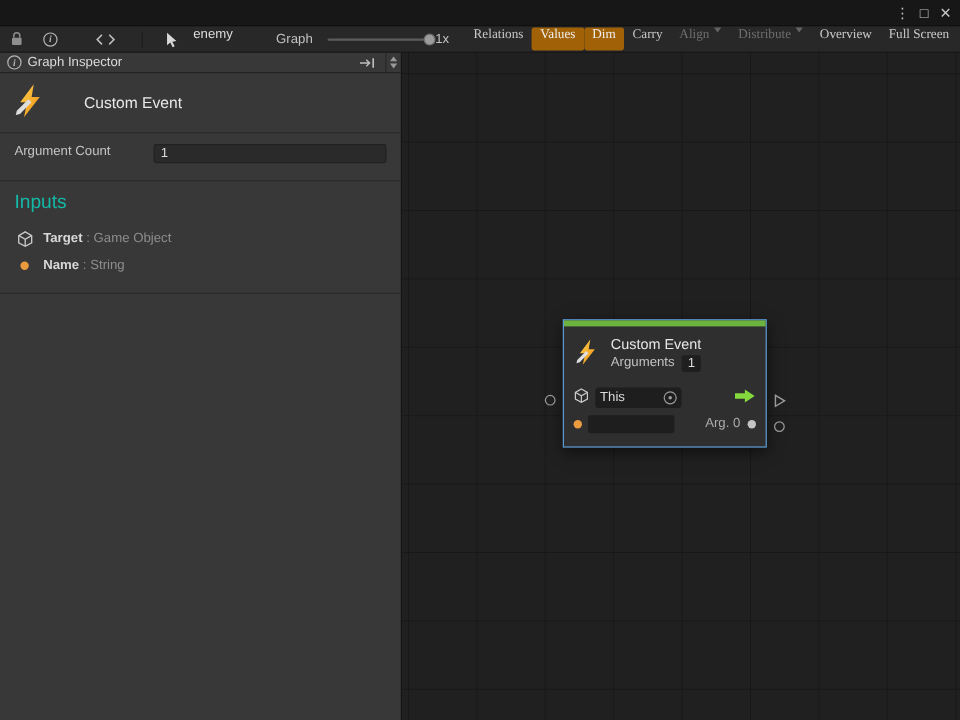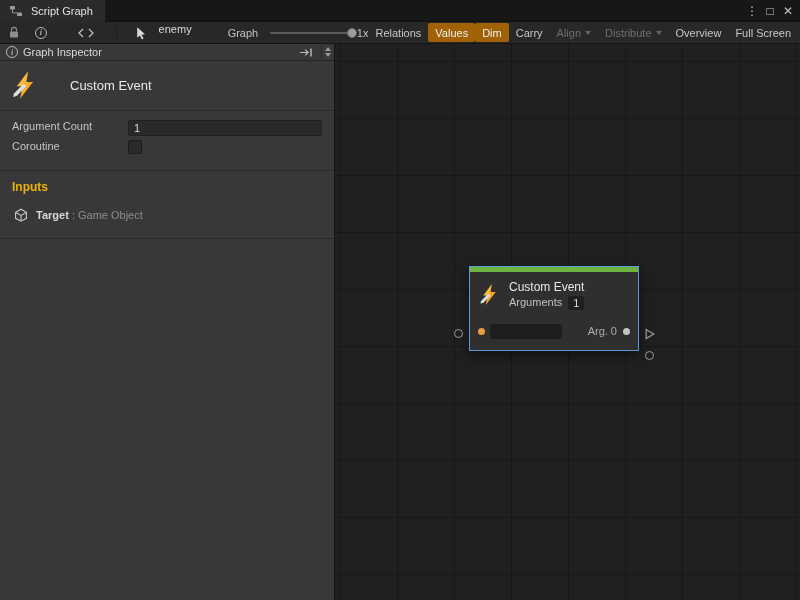--- a/index.html
+++ b/index.html
@@ -23,22 +23,22 @@
   
   .toolbar { position:absolute; top:22px; left:0; right:0; height:22px; background:#282828;
     display:flex; align-items:center; border-bottom:1px solid #151515; }
   .ticon { display:inline-flex; align-items:center; justify-content:center; width:20px; height:20px; }
   .tsep { width:1px; height:14px; background:#1d1d1d; margin:0 6px; }
   .crumb { display:flex; align-items:flex-start; gap:8px; color:#dcdcdc; }
   .zoom-label { color:#c2c2c2; }
   .zoom-track { position:relative; width:86px; height:2px; background:#5c5c5c; border-radius:1px; }
   .zoom-handle { position:absolute; right:-4px; top:-4px; width:10px; height:10px; border-radius:50%;
     background:#9c9c9c; border:1px solid #6d6d6d; }
-  .tbtn { display:flex; align-items:center; gap:4px; height:19px; padding:0 7px; color:#c8c8c8;
-    border-radius:2px; white-space:nowrap; cursor:default; }
+  .tbtn { display:flex; align-items:flex-start; gap:4px; height:19px; padding:0 7px; color:#c8c8c8;
+    border-radius:2px; white-space:nowrap; cursor:default;font-family:Liberation Serif, serif; }
   .tbtn.active { background:#a16207; color:#efefef; }
   .tbtn.disabled { color:#6e6e6e; }
   .dd { width:0; height:0; border-left:3.5px solid transparent; border-right:3.5px solid transparent;
     border-top:4px solid currentColor; opacity:.85; }
   .info-circle { width:12px; height:12px; border:1px solid #b5b5b5; border-radius:50%;
     display:inline-flex; align-items:center; justify-content:center;
     font-size:8px; font-style:italic; font-weight:bold; color:#b5b5b5; font-family:"Liberation Serif", serif; }
 
   
   .inspector { position:absolute; left:0; top:44px; width:335px; bottom:0; background:#383838;
@@ -58,21 +58,21 @@
   .unit-title { margin-left:30px; font-size:13px; color:#e8e8e8; }
 
   .fields { padding:9px 12px 10px; border-bottom:1px solid #2a2a2a; }
   .field-row { display:flex; align-items:flex-start; height:20px; }
   .field-label { width:116px; color:#c4c4c4; }
   .text-field { flex:1; background:#2a2a2a; border:1px solid #212121; border-radius:2px;
     color:#dddddd; font:11px "Liberation Sans", sans-serif; padding:1px 5px; height:16px; outline:none; }
   .checkbox { width:14px; height:14px; background:#2a2a2a; border:1px solid #1c1c1c; border-radius:2px; }
 
   .port-section { padding:9px 12px 12px; border-bottom:1px solid #2a2a2a; }
-  .port-section h3 { font-size:12px; font-weight:bold; color:#eab308; margin-bottom:10px; }
+  .port-section h3 { font-size:16px; font-weight:normal; color:#14b8a6; margin-bottom:10px; }
   .port-row { display:flex; align-items:center; gap:7px; height:22px; }
   .port-cell { width:17px; display:flex; align-items:center; justify-content:center; }
   .pname { font-weight:bold; color:#d8d8d8; }
   .ptype { color:#8d8d8d;margin-top:40px; }
 
   .dot { width:7px; height:7px; border-radius:50%; display:inline-block; }
   .dot.orange { background:#eb9b3f; }
   .dot.gray { background:#c4c4c4; }
   .dot.hollow { width:9px; height:9px; background:transparent; border:1px solid #9a9a9a; }
 
@@ -105,30 +105,20 @@
   .trail { margin-left:auto; display:flex; align-items:center; gap:6px; }
   .arg-label { color:#ababab; }
   .port-out { position:absolute; display:flex; align-items:center; justify-content:center; }
 </style>
 </head>
 <body>
 
 <div class="app">
 
   <div class="titlebar">
-    <div class="tab">
-      <span class="ticon">
-        <svg width="14" height="12" viewBox="0 0 14 12">
-            <rect x="1" y="1" width="5" height="3.4" rx="0.6" fill="#9a9a9a"></rect>
-            <rect x="8" y="7.6" width="5" height="3.4" rx="0.6" fill="#9a9a9a"></rect>
-            <path d="M3.5 4.5v3.4h4.5" fill="none" stroke="#9a9a9a" stroke-width="1"></path>
-          </svg>
-      </span>
-      <span>Script Graph</span>
-    </div>
     <div class="win-controls">
       <span>⋮</span>
       <span>□</span>
       <span>✕</span>
     </div>
   </div>
 
   <div class="toolbar">
     <span class="ticon" style="margin-left:4px">
       <svg width="12" height="13" viewBox="0 0 12 13">
@@ -221,36 +211,38 @@
         </svg>
       </span>
       <span class="unit-title">Custom Event</span>
     </div>
 
     <div class="fields">
       <div class="field-row">
         <span class="field-label">Argument Count</span>
         <input class="text-field" value="1" style="">
       </div>
-      <div class="field-row">
-        <span class="field-label">Coroutine</span>
-        <span class="checkbox"></span>
-      </div>
     </div>
 
     <div class="port-section">
       <h3>Inputs</h3>
       <div class="port-row">
         <span class="port-cell">
           <svg width="14" height="14" viewBox="0 0 14 14">
               <path d="M7 1.2 12.4 4.3v6L7 13.2 1.6 10.3v-6Z" fill="none" stroke="#c9c9c9" stroke-width="1.1"></path>
               <path d="M1.8 4.4 7 7.4l5.2-3M7 7.4v5.6" fill="none" stroke="#c9c9c9" stroke-width="1.1"></path>
             </svg>
         </span>
         <span><span class="pname">Target</span> <span class="ptype">: Game Object</span></span>
+      </div>
+      <div class="port-row">
+        <span class="port-cell">
+            <span class="dot orange"></span>
+          </span>
+        <span><span class="pname">Name</span> <span class="ptype">: String</span></span>
       </div>
     </div>
 
 
   </div>
 
   <div class="canvas">
 
     <div class="node">
       <div class="node-accent"></div>
@@ -270,20 +262,42 @@
         <span>
           <div class="node-title">Custom Event</div>
           <div class="node-sub">
             <span>Arguments</span>
             <span class="badge">1</span>
           </div>
         </span>
       </div>
       <div class="node-body">
         <div class="node-row">
+          <span>
+            <svg width="13" height="13" viewBox="0 0 14 14">
+                <path d="M7 1.2 12.4 4.3v6L7 13.2 1.6 10.3v-6Z" fill="none" stroke="#c9c9c9" stroke-width="1.1"></path>
+                <path d="M1.8 4.4 7 7.4l5.2-3M7 7.4v5.6" fill="none" stroke="#c9c9c9" stroke-width="1.1"></path>
+              </svg>
+          </span>
+          <span class="dropdown">
+            <span>This</span>
+            <span class="grow"></span>
+            <span class="target-picker">
+                <span class="tp-dot"></span>
+              </span>
+          </span>
+          <span class="trail">
+            <span>
+              <svg width="18" height="12" viewBox="0 0 17 12">
+                  <path d="M0 3.8h8.2V.6L16.4 6l-8.2 5.4V8.2H0Z" fill="#84d93c"></path>
+                </svg>
+            </span>
+          </span>
+        </div>
+        <div class="node-row">
           <span class="dot orange"></span>
           <input class="node-input" value="" style="">
           <span class="trail">
             <span class="arg-label">Arg. 0</span>
             <span class="dot gray"></span>
           </span>
         </div>
       </div>
 
       <span class="port-out" style="left:-16px; top:62px;">

